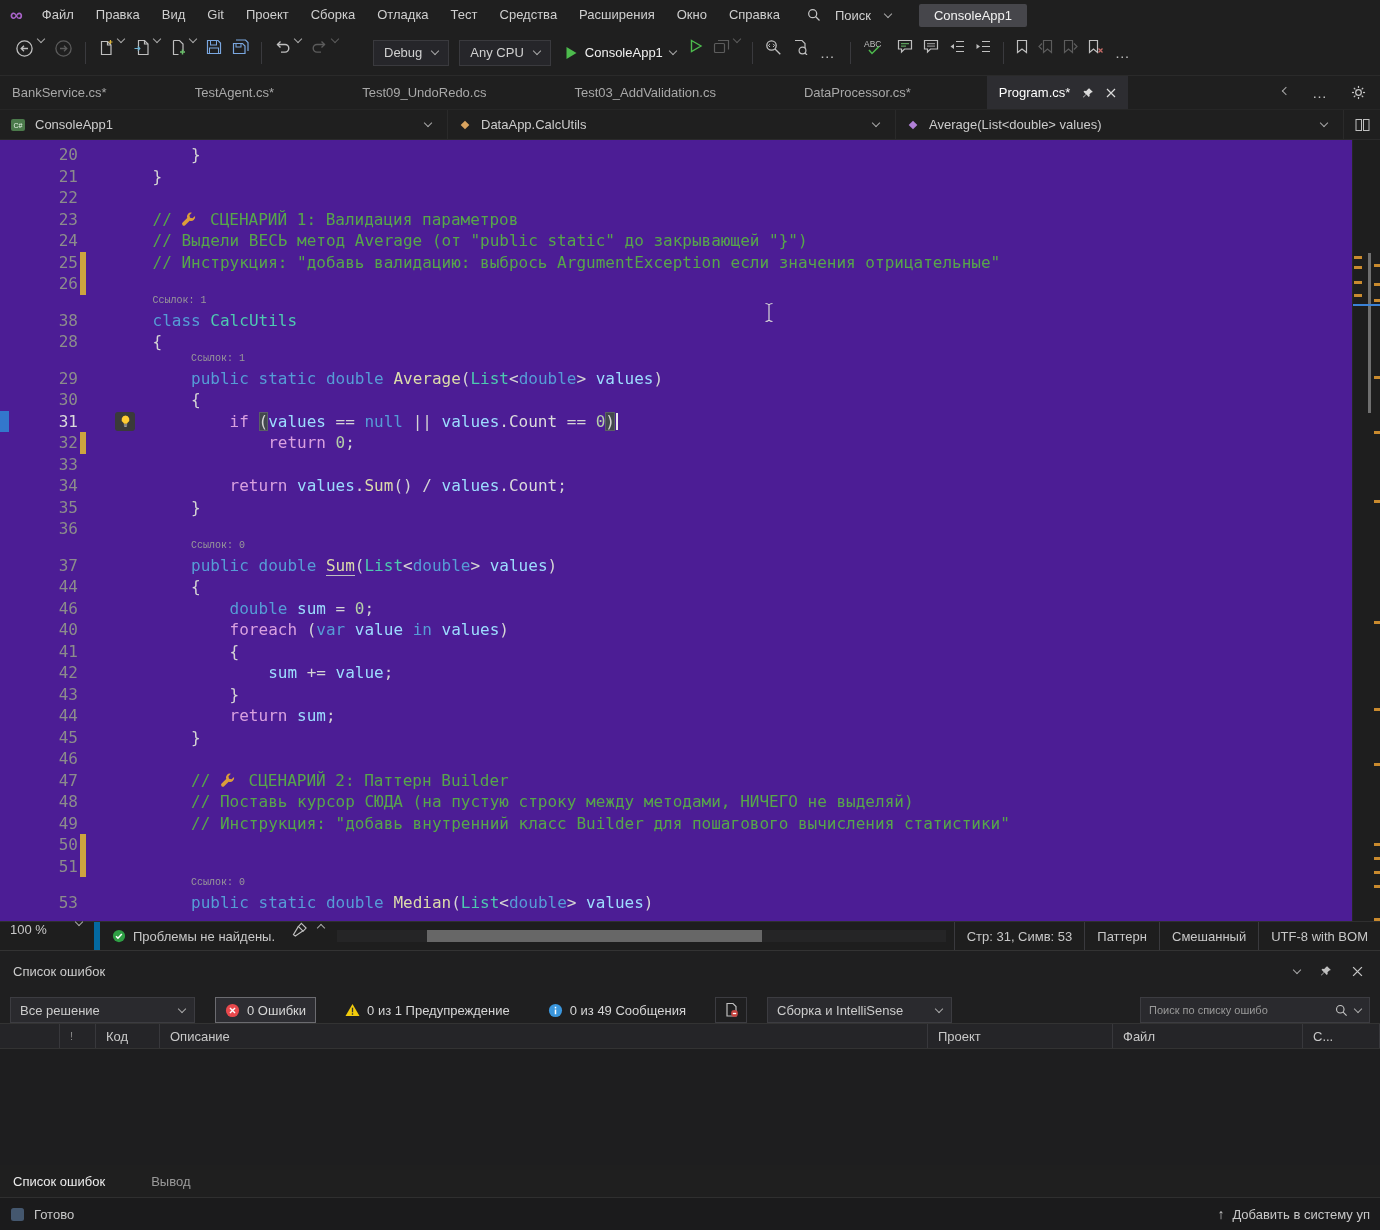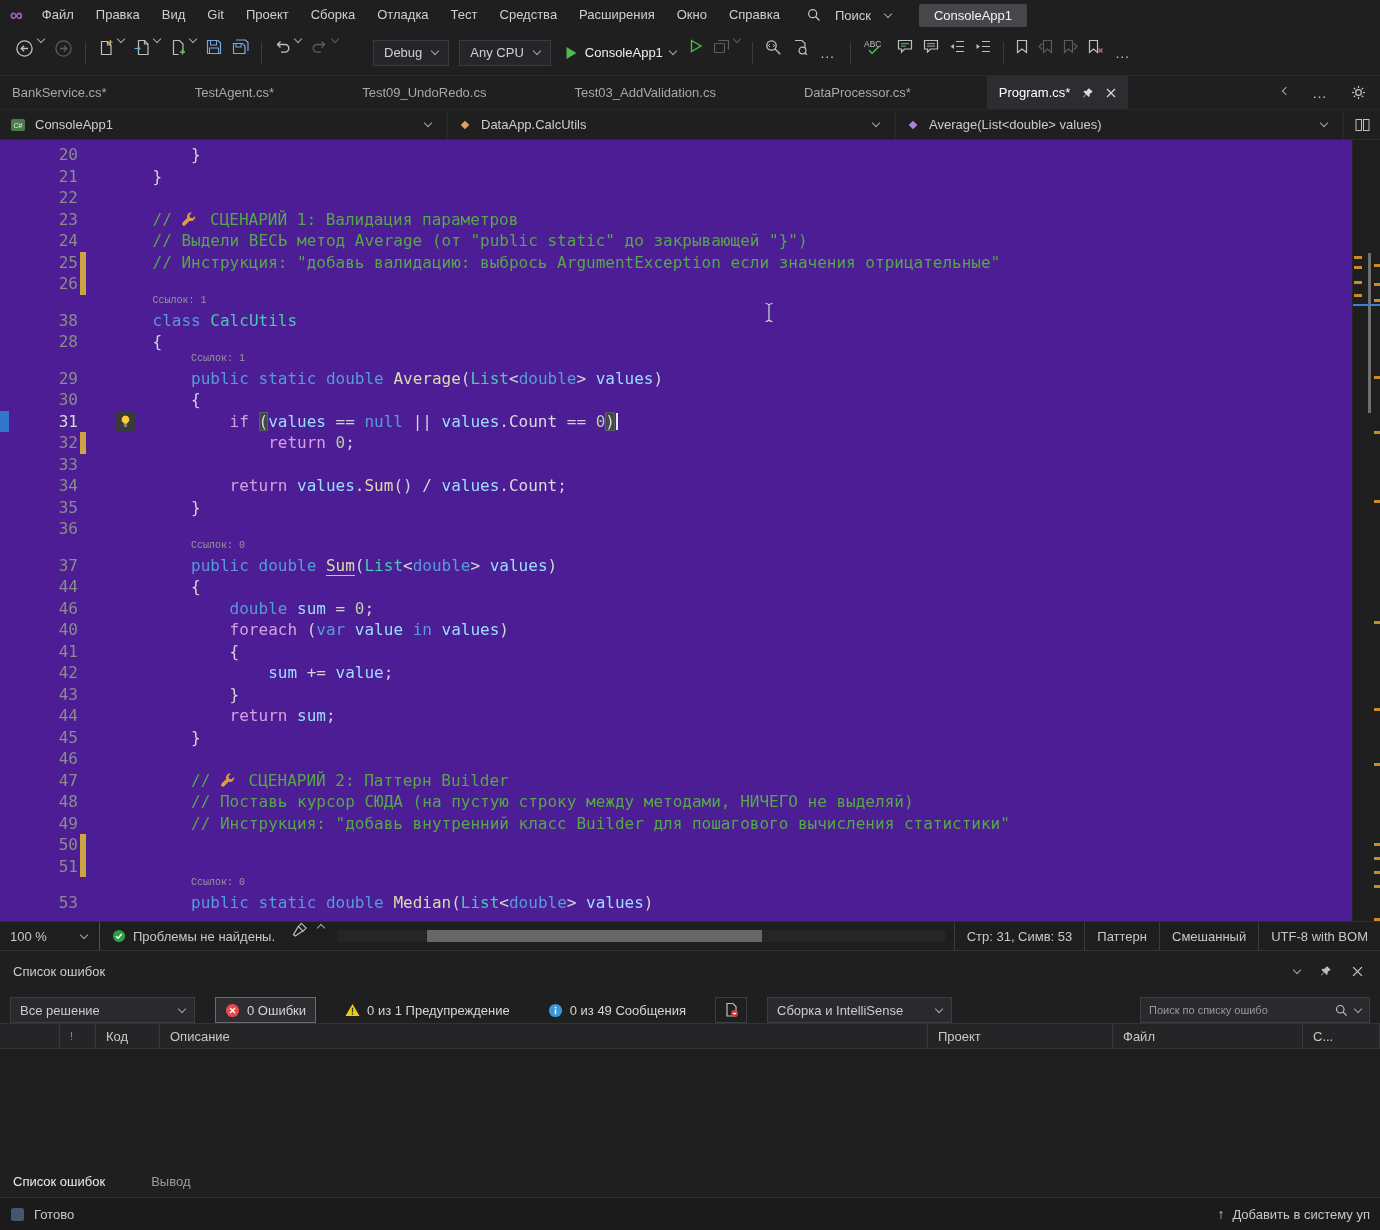--- a/index.html
+++ b/index.html
@@ -63,21 +63,21 @@
 .lens{position:absolute;top:0;font-family:Liberation Mono, monospace;font-size:10px;color:#999999}
 .bulb{position:absolute;left:115px;top:1px;width:20px;height:19px;background:#3A3A3A;border-radius:3px;display:flex;align-items:center;justify-content:center}
 .ibeam{position:absolute;left:763px;top:162px}
 .vscroll{position:absolute;top:0;right:0;bottom:0;width:28px;background:#1E1E1E;border-left:1px solid #262626}
 .vthumb{position:absolute;left:15px;top:113px;width:3px;height:160px;background:#6F6F6F}
 .vline-blue{position:absolute;left:0;top:164px;width:100%;height:2px;background:#3B82D6}
 .vmark{position:absolute;height:3px;background:#C98A2E}
 
 
 .estatus{flex:0 0 28px;display:flex;align-items:center;background:#1E1E1E;border-top:1px solid #2F2F2F;color:#C8C8C8}
-.zoom{width:100px;display:flex;align-items:center;justify-content:space-between;padding:0 12px 0 10px;border-right:1px solid #0369a1;height:100%}
+.zoom{width:100px;display:flex;justify-content:space-between;padding:0 12px 0 10px;border-right:6px solid #0369a1;height:100%}
 .health{display:flex;align-items:center;gap:7px;padding:0 12px;white-space:nowrap}
 .hscroll{flex:1 1 auto;height:12px;position:relative;margin:0 8px;background:#252526}
 .hthumb{position:absolute;left:90px;top:0;height:12px;width:335px;background:#676767}
 .ecell{border-left:1px solid #3A3A3E;padding:0 12px;height:100%;display:flex;align-items:center;white-space:nowrap}
 
 
 .errorlist{flex:0 0 215px;background:#1F1F20;border-top:1px solid #333333;display:flex;flex-direction:column;padding-top:6px}
 .el-header{flex:0 0 28px;display:flex;align-items:center;padding:0 13px;color:#CCCCCC}
 .el-hicons{margin-left:auto;display:flex;gap:20px;align-items:center;padding-right:4px}
 .el-toolbar{flex:0 0 38px;display:flex;align-items:flex-end;padding:0 10px;gap:20px}

